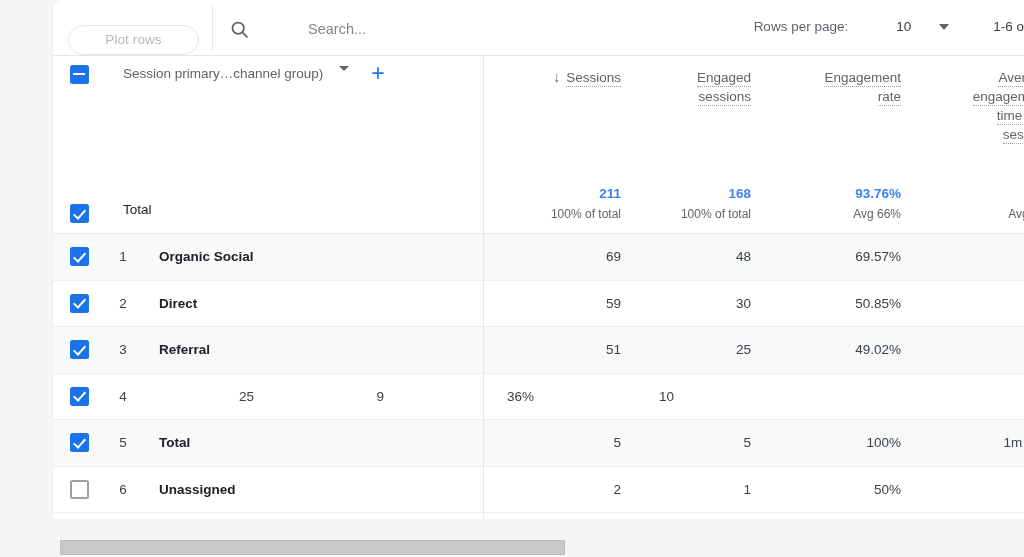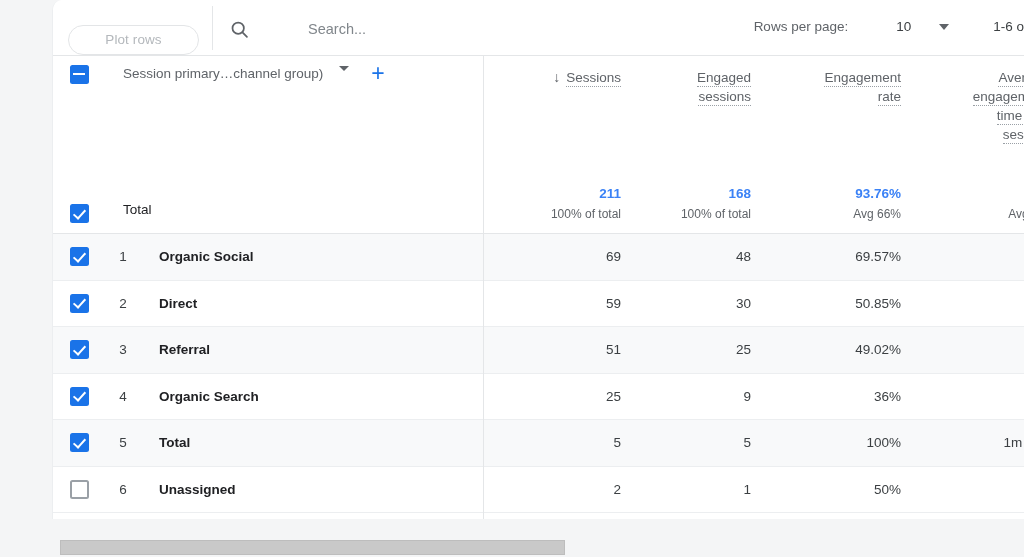--- a/index.html
+++ b/index.html
@@ -414,21 +414,20 @@
             <div class="m m1">51</div>
             <div class="m m2">25</div>
             <div class="m m3">49.02%</div>
             <div class="m m4">21</div>
           </div>
           <div class="row data">
             <div class="cb-cell">
               <div class="cbox checked"></div>
             </div>
             <div class="idx-cell">4</div>
-            <div class="dim-cell">Organic Search</div>
             <div class="m m1">25</div>
             <div class="m m2">9</div>
             <div class="m m3">36%</div>
             <div class="m m4">10</div>
           </div>
           <div class="row data alt">
             <div class="cb-cell">
               <div class="cbox checked"></div>
             </div>
             <div class="idx-cell">5</div>

